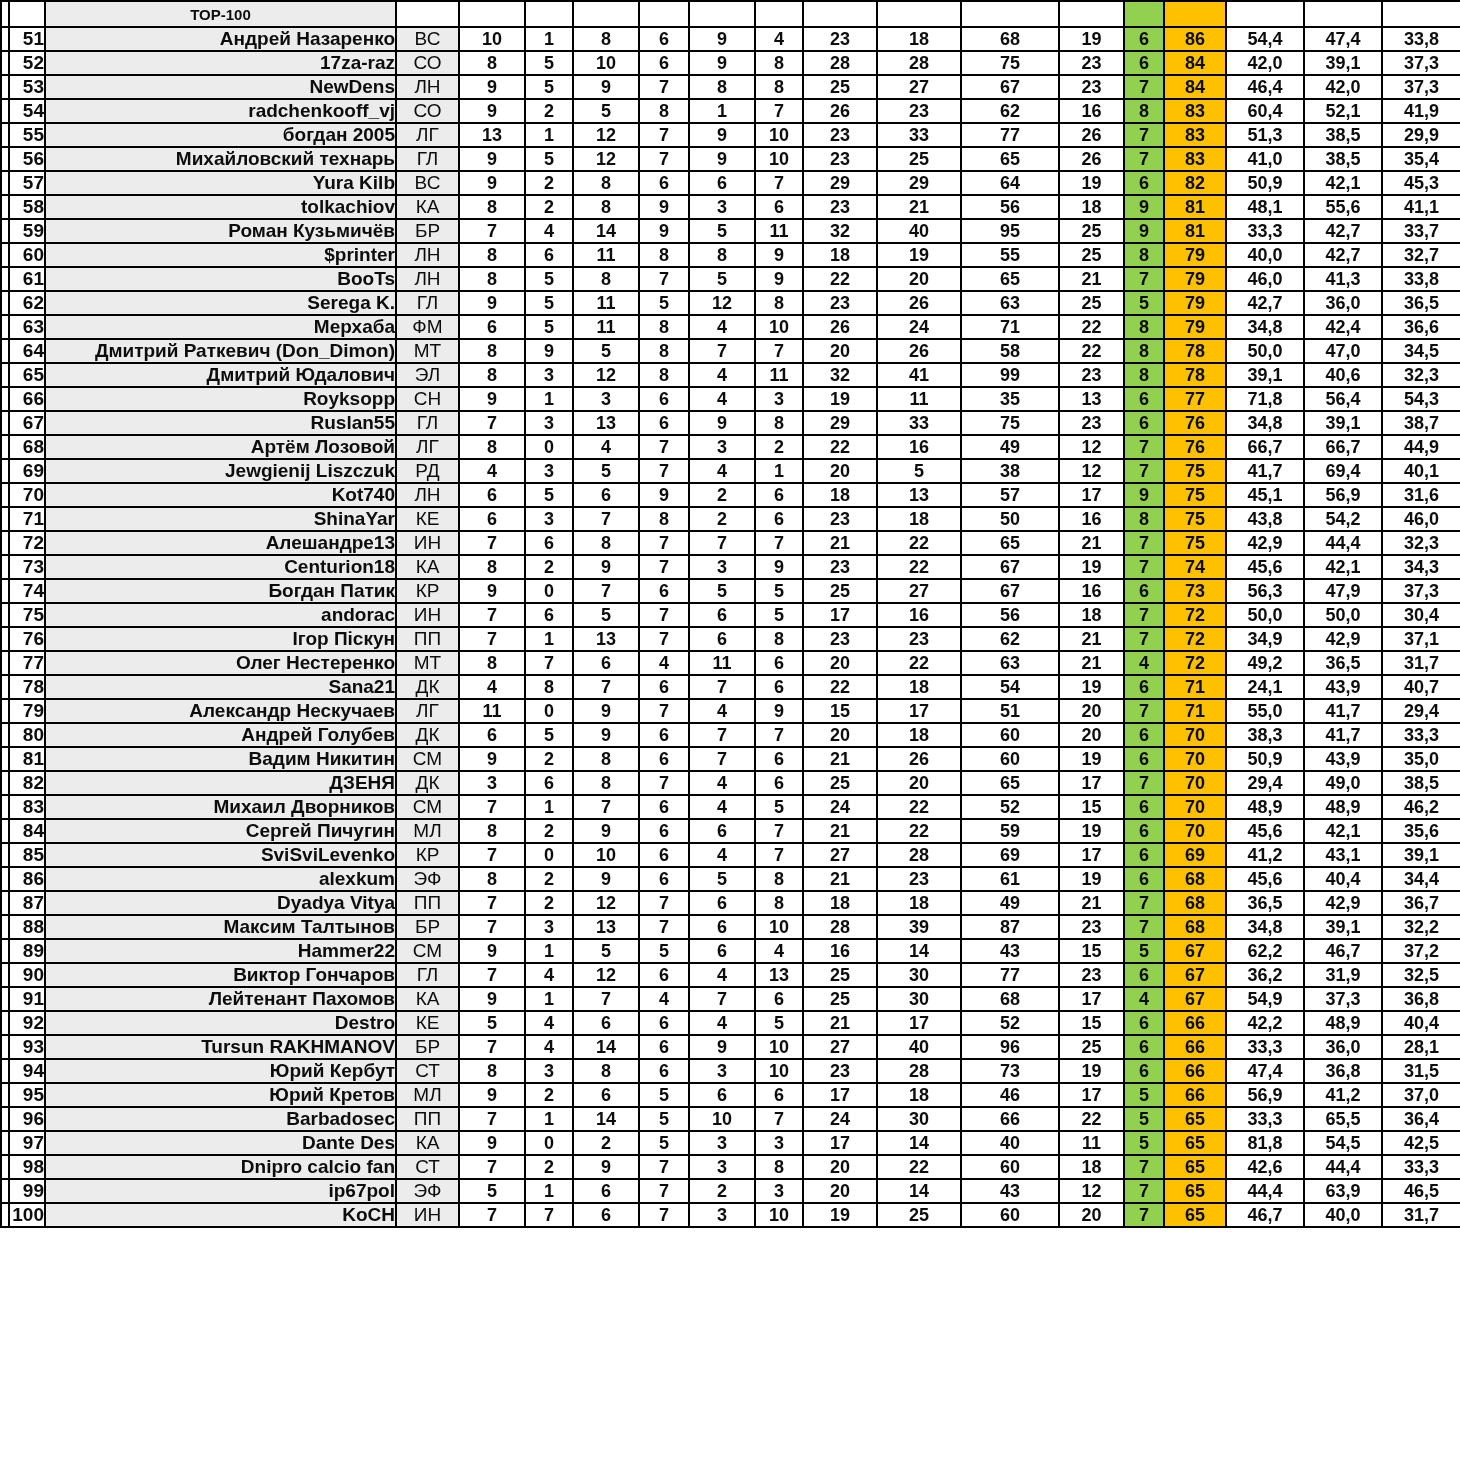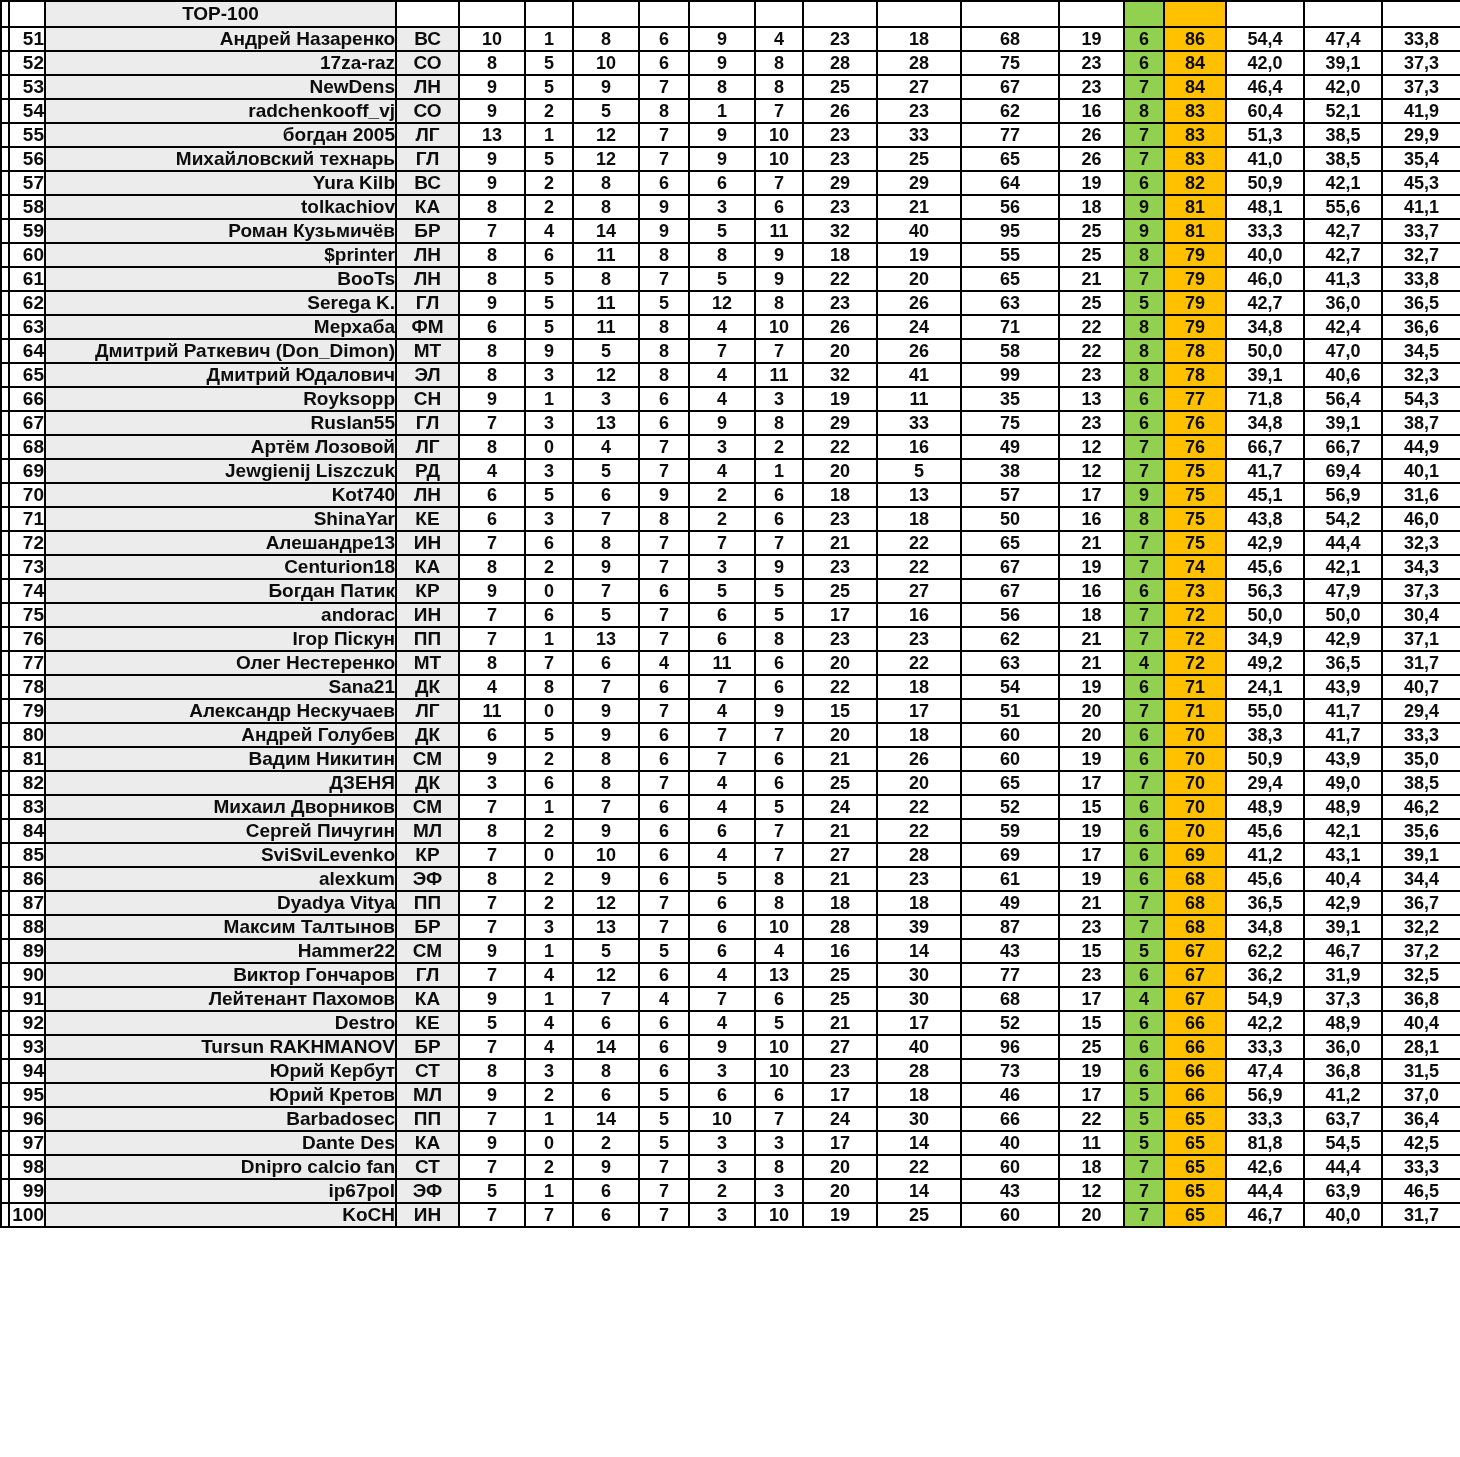--- a/index.html
+++ b/index.html
@@ -38,33 +38,33 @@
     font-size: 19px;
   }
   td.name {
     text-align: right;
     padding-left: 7px;
     font-weight: 700;
     font-size: 19px;
   }
   td.code {
     text-align: center;
-    font-weight: 700;
+    font-weight: 400;
     font-size: 19px;
     color: #1a1a1a;
   }
   td.num, td.pct {
     text-align: center;
     font-weight: 700;
     font-size: 18px;
   }
   td.hdr-title {
     text-align: center;
     font-weight: 700;
-    font-size: 19px;
+    font-size: 15px;
     margin-top: 46px;
   }
   td.green  { background: var(--green,  #92d050); }
   td.orange { background: var(--orange, #ffc000); }
 </style>
 </head>
 <body>
 
 <table class="top100">
   <colgroup>
@@ -1068,21 +1068,21 @@
         <td class="num">5</td>
         <td class="num">10</td>
         <td class="num">7</td>
         <td class="num">24</td>
         <td class="num">30</td>
         <td class="num">66</td>
         <td class="num">22</td>
         <td class="num green">5</td>
         <td class="num orange">65</td>
         <td class="pct">33,3</td>
-        <td class="pct">63,7</td>
+        <td class="pct">65,5</td>
         <td class="pct">36,4</td>
       </tr>
       <tr>
         <td class="sliver"></td>
         <td class="rank">97</td>
         <td class="name shade">Dante Des</td>
         <td class="code shade">КА</td>
         <td class="num">9</td>
         <td class="num">0</td>
         <td class="num">2</td>

